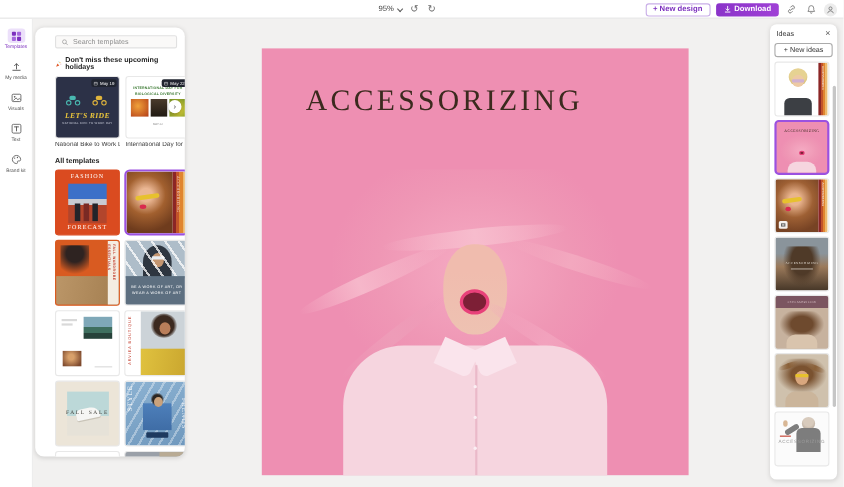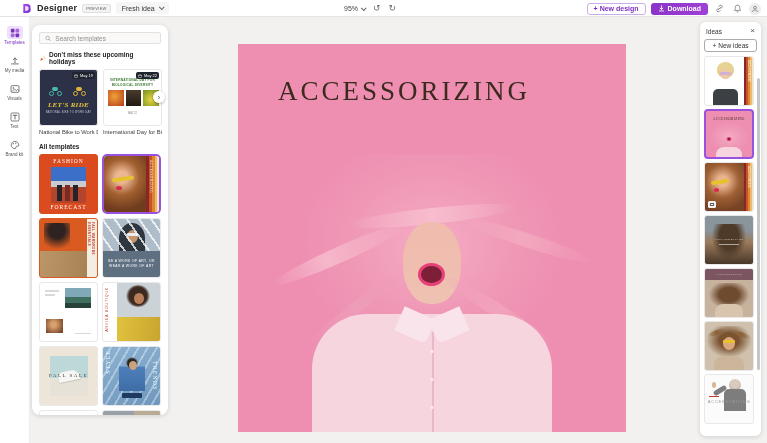--- a/index.html
+++ b/index.html
@@ -38,21 +38,21 @@
                padding-top:7px; gap:4px; z-index:20; }
   .rail-item { width:28px; display:flex; flex-direction:column; align-items:center; gap:1px;
                padding:2px 0 3px; cursor:pointer; border-radius:4px; }
   .rail-icon-box { width:16px; height:13px; border-radius:3px; display:flex; align-items:center; justify-content:center; }
   .rail-item.selected .rail-icon-box { background:#ece0fa; }
   .rail-label { font-size:4.5px; color:#555; white-space:nowrap; }
   .rail-item.selected .rail-label { color:#7c2fbe; }
 
   
   .left-panel { position:absolute; left:32px; top:25px; width:136px; height:390px; background:#fff;
-                border-radius:8px; box-shadow:0 1px 5px rgba(0,0,0,.14); padding:7px 7px 0 7px;
+                border-radius:8px; box-shadow:0 1px 5px rgba(0,0,0,.14); padding:7px 7px 0 18px;
                 overflow:hidden; z-index:10; }
   .search-box { display:flex; align-items:center; gap:4px; height:12px; background:#faf9f8;
                 border:1px solid #e1e1e1; border-radius:2px; padding:0 5px; }
   .search-box input { border:none; outline:none; background:transparent; font-size:6.5px; color:#333;
                       width:100%; font-family:inherit; }
   .search-box input::placeholder { color:#8f8f8f; }
   .holidays-header { display:flex; align-items:center; gap:3px; margin-top:7px;
                      font-size:6.5px; font-weight:bold; color:#242424; }
   .holiday-row { display:flex; gap:5px; margin-top:4px; position:relative; }
   .holiday-card { width:59px; cursor:pointer; }
@@ -289,38 +289,20 @@
   .i7 .txt { position:absolute; left:2px; right:2px; top:24px; text-align:center; color:#9a9a9a;
              font-size:4.2px; letter-spacing:.6px; }
   .i7 .red { position:absolute; left:4px; top:21px; width:10px; height:1.2px; background:#c13a2a; }
 </style>
 </head>
 <body>
 
 <div class="stage">
 
   <div class="topbar">
-    <div class="tb-left">
-      <svg class="logo-svg" viewBox="0 0 24 24">
-        <defs>
-            <linearGradient id="lg" x1="0" y1="0" x2="1" y2="1">
-          <stop offset="0" stop-color="#b04ded"></stop>
-              <stop offset="1" stop-color="#6a30c9"></stop>
-        </linearGradient>
-          </defs>
-        <path d="M5 2h8c6 0 9 4.5 7.5 9C23 16 20 22 13 22H5z" fill="url(#lg)"></path>
-        <path d="M9 7h4c3 0 4 2.2 3.3 4.4.9 2.4-.6 5.6-4 5.6H9z" fill="#fff" opacity=".85"></path>
-      </svg>
-      <span class="app-name">Designer</span>
-      <span class="preview-badge">PREVIEW</span>
-      <div class="design-name-btn">
-        <span>Fresh idea</span>
-        <span class="chev"></span>
-      </div>
-    </div>
     <div class="tb-center">
       <div class="zoom-ctl">
         <span>95%</span>
         <span class="chev"></span>
       </div>
       <span class="histbtn">↺</span>
       <span class="histbtn">↻</span>
     </div>
     <div class="tb-right">
       <button class="new-design-btn">

